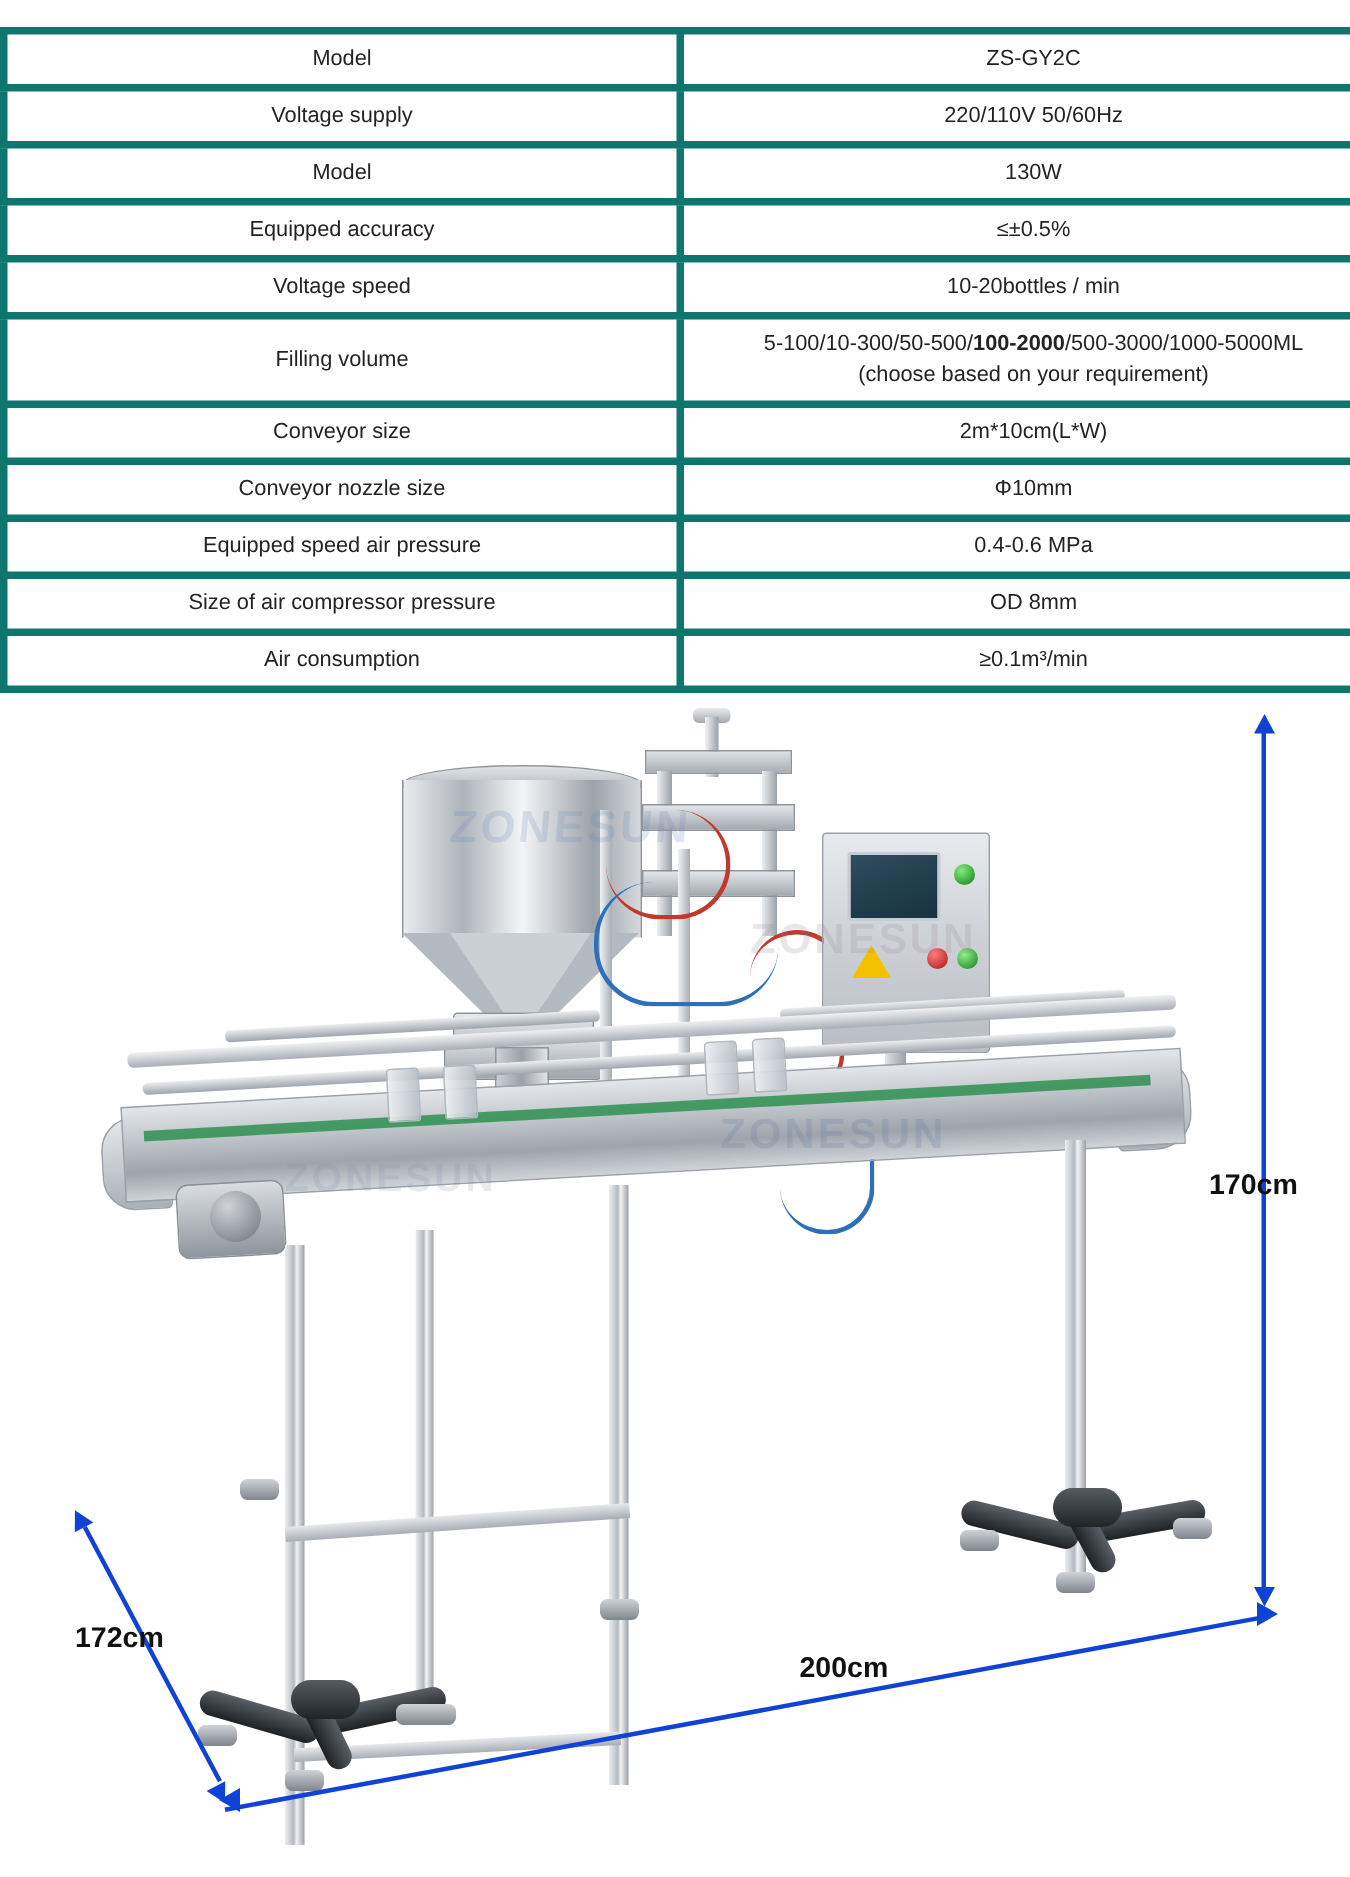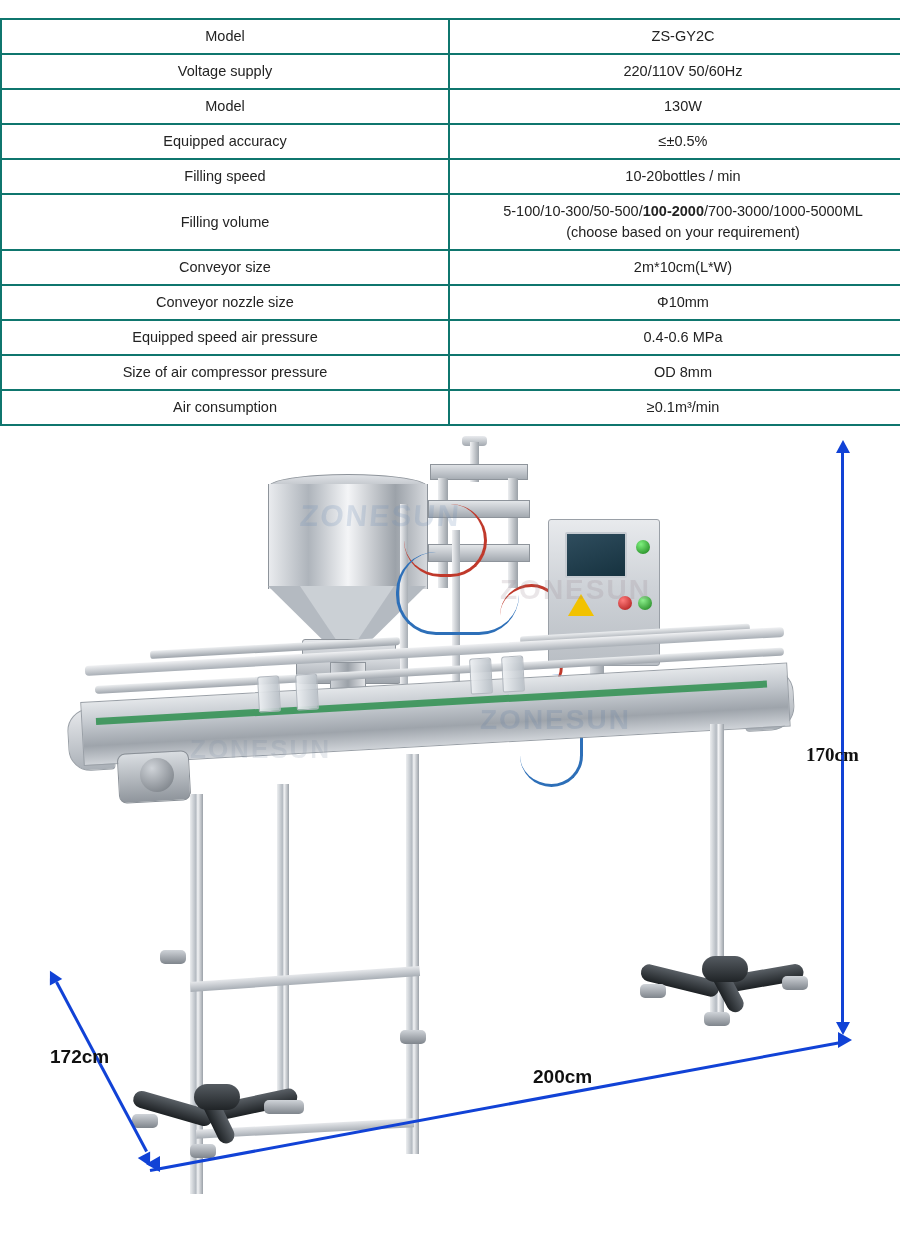--- a/index.html
+++ b/index.html
@@ -20,21 +20,21 @@
   .spec-table {
     width: 882px;
     margin: 18px auto 0 auto;
     border-collapse: collapse;
     table-layout: fixed;
   }
   .spec-table tr {
     height: 35px;
   }
   .spec-table td {
-    border: 2px solid #0f766e;
+    border: 5px solid #0f766e;
     text-align: center;
     vertical-align: middle;
     font-size: 14.5px;
     color: #232323;
     padding: 6px 8px;
     line-height: 1.45;
   }
   .spec-table td.label {
     width: 430px;
   }
@@ -300,27 +300,27 @@
     </tr>
     <tr>
       <td class="label">Model</td>
       <td class="value">130W</td>
     </tr>
     <tr>
       <td class="label">Equipped accuracy</td>
       <td class="value">≤±0.5%</td>
     </tr>
     <tr>
-      <td class="label">Filling speed</td>
+      <td class="label">Voltage speed</td>
       <td class="value">10-20bottles / min</td>
     </tr>
     <tr>
       <td class="label">Filling volume</td>
       <td class="value">
-        <span>5-100/10-300/50-500/</span><span class="bold">100-2000</span><span>/700-3000/1000-5000ML</span>
+        <span>5-100/10-300/50-500/</span><span class="bold">100-2000</span><span>/500-3000/1000-5000ML</span>
         <span class="sub">(choose based on your requirement)</span>
       </td>
     </tr>
     <tr>
       <td class="label">Conveyor size</td>
       <td class="value">2m*10cm(L*W)</td>
     </tr>
     <tr>
       <td class="label">Conveyor nozzle size</td>
       <td class="value">Φ10mm</td>
@@ -421,21 +421,21 @@
   <div class="pad" style="position:absolute; left:160px; top:516px;"></div>
 
   <div class="wm wm-1">ZONESUN</div>
   <div class="wm wm-2">ZONESUN</div>
   <div class="wm wm-3">ZONESUN</div>
   <div class="wm wm-4">ZONESUN</div>
 
   <div class="arrowhead ah-up" style="left:836px; top:6px;"></div>
   <div class="dim-line" style="left:841px; top:18px; width:3px; height:575px;"></div>
   <div class="arrowhead ah-down" style="left:836px; top:588px;"></div>
-  <div class="dim-label" style="left:806px; top:310px;font-family:Liberation Serif, serif;">170cm</div>
+  <div class="dim-label" style="left:806px; top:310px;">170cm</div>
 
   <div class="arrowhead ah-up" style="left:46px; top:536px; transform:rotate(-28deg);"></div>
   <div class="dim-line" style="left:55px; top:548px; width:3px; height:192px; transform:rotate(-28deg); transform-origin: top center;"></div>
   <div class="arrowhead ah-down" style="left:140px; top:720px; transform:rotate(-28deg);"></div>
   <div class="dim-label" style="left:50px; top:612px;">172cm</div>
 
   <div class="dim-line" style="left:150px; top:735px; width:700px; height:3px; transform:rotate(-10.5deg); transform-origin:left center;"></div>
   <div class="arrowhead" style="left:838px; top:598px; border-top:8px solid transparent; border-bottom:8px solid transparent; border-left:14px solid #1142d6;"></div>
   <div class="arrowhead" style="left:146px; top:722px; border-top:8px solid transparent; border-bottom:8px solid transparent; border-right:14px solid #1142d6;"></div>
   <div class="dim-label" style="left:533px; top:632px;">200cm</div>

